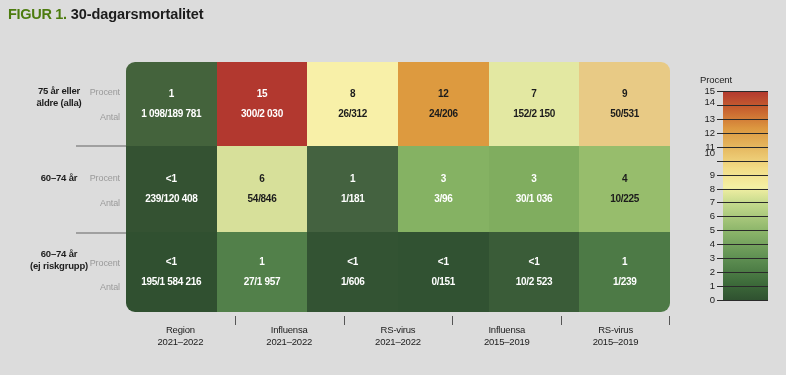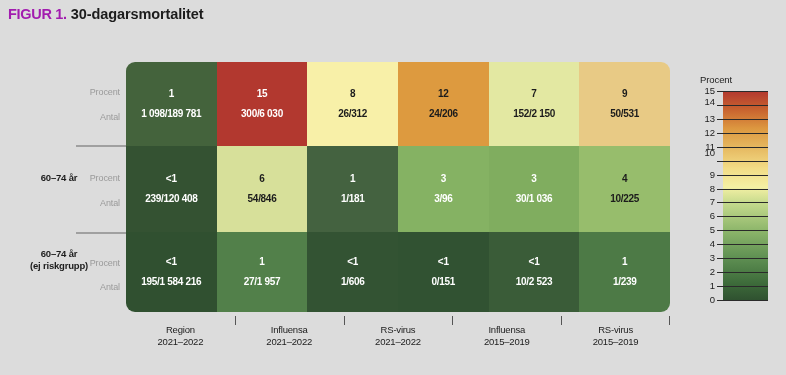--- a/index.html
+++ b/index.html
@@ -19,21 +19,21 @@
   #figure-title {
     position: absolute;
     left: 8px;
     top: 6px;
     font-size: 14.5px;
     font-weight: bold;
     letter-spacing: -0.1px;
     white-space: nowrap;
   }
   #figure-title .fig-num {
-    color: #a21caf;
+    color: #4d7c0f;
     font-weight: bold;
     letter-spacing: -0.3px;
   }
   #figure-title .fig-text {
     color: #1c1c1c;
     font-weight: bold;
   }
 
   
   #chart-area {
@@ -223,20 +223,24 @@
 </head>
 <body>
 
 <div id="figure-title">
   <span class="fig-num">FIGUR 1.</span>
   <span class="fig-text">30-dagarsmortalitet</span>
 </div>
 
 <div id="chart-area">
 
+  <div class="row-label" style="top:85px;">
+    <div>75 år eller</div>
+    <div>äldre (alla)</div>
+  </div>
   <div class="row-label" style="top:172px;">
     <div>60–74 år</div>
   </div>
   <div class="row-label" style="top:248px;">
     <div>60–74 år</div>
     <div>(ej riskgrupp)</div>
   </div>
 
   <div class="sublabels" style="left:66px; top:62px; height:84px;">
     <span class="sl" style="top:25px;">Procent</span>
@@ -256,21 +260,21 @@
 
   <div id="grid">
 
     <div class="grid-row r1">
       <div class="cell light-text" style="background:#44633c;">
         <span class="pct">1</span>
         <span class="cnt">1 098/189 781</span>
       </div>
       <div class="cell light-text" style="background:#b2382f;">
         <span class="pct">15</span>
-        <span class="cnt">300/6 030</span>
+        <span class="cnt">300/2 030</span>
       </div>
       <div class="cell dark-text" style="background:#f8f0a8;">
         <span class="pct">8</span>
         <span class="cnt">26/312</span>
       </div>
       <div class="cell dark-text" style="background:#dd9a3f;">
         <span class="pct">12</span>
         <span class="cnt">24/206</span>
       </div>
       <div class="cell dark-text" style="background:#e3e8a2;">

